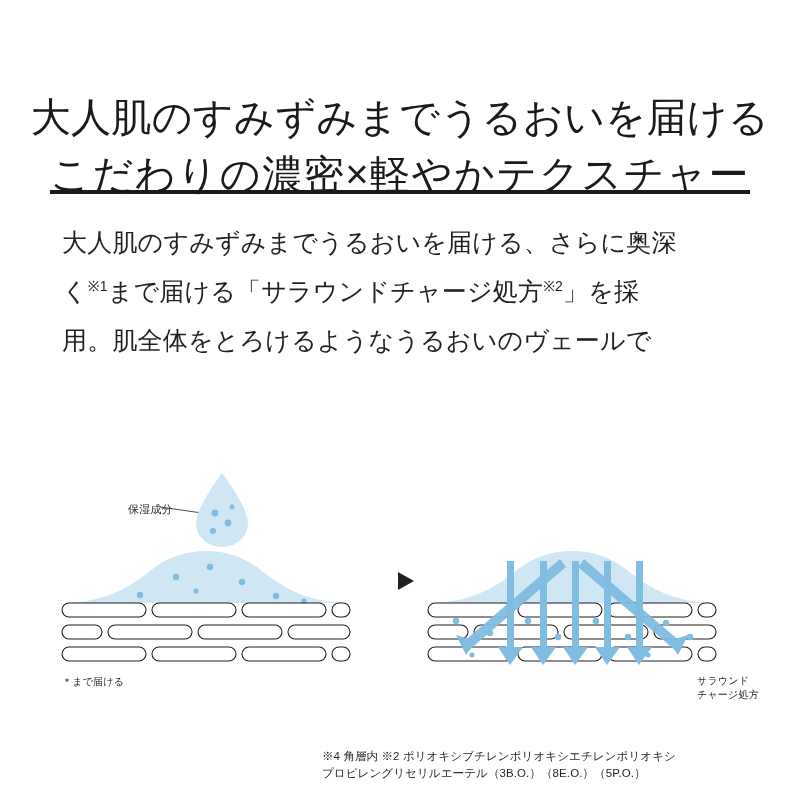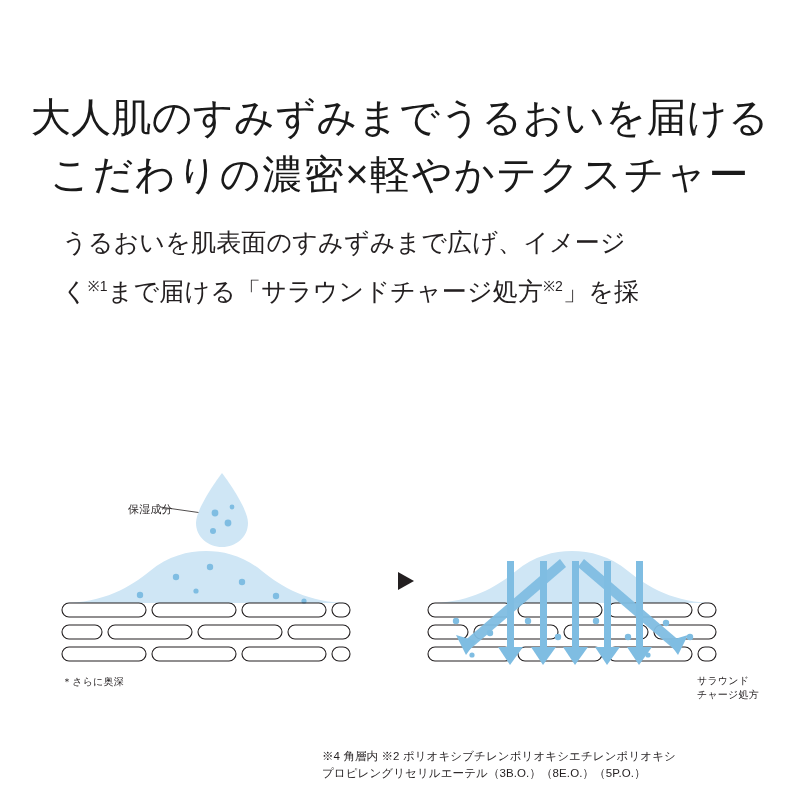--- a/index.html
+++ b/index.html
@@ -34,20 +34,21 @@
     letter-spacing: 0.3px;
     font-weight: 400;
     color: #1a1a1a;
   }
   .headline .line {
     display: block;
     white-space: nowrap;
   }
   .headline .line2 {
     letter-spacing: 1.5px;
+    text-decoration: underline;
   }
 
   
   .body-copy {
     position: absolute;
     left: 62px;
     top: 218px;
     width: 690px;
     font-size: 25px;
     line-height: 1.96;
@@ -118,22 +119,23 @@
 <body>
 
 <div class="page">
 
   <h1 class="headline">
     <span class="line line1">大人肌のすみずみまでうるおいを届ける</span>
     <span class="line line2">こだわりの濃密×軽やかテクスチャー</span>
   </h1>
 
   <div class="body-copy">
-    <span class="bline">うるおいを肌表面のすみずみまで広げ、イメージ</span>
+    <span class="bline">大人肌のすみずみまでうるおいを届ける、さらに奥深</span>
     <span class="bline"><span>く</span><sup class="note">※1</sup><span>まで届ける「サラウンドチャージ処方</span><sup class="note">※2</sup><span>」を採</span></span>
+    <span class="bline">用。肌全体をとろけるようなうるおいのヴェールで</span>
   </div>
 
   <div class="diagram">
     <svg width="800" height="260" viewBox="0 0 800 260" xmlns="http://www.w3.org/2000/svg">
 
       <g stroke="#231f20" stroke-width="0.8" fill="none">
         <path d="M160,52 L202,58"></path>
       </g>
 
       <g>
@@ -232,21 +234,21 @@
           <circle cx="628" cy="182" r="3.2"></circle>
           <circle cx="666" cy="168" r="3.2"></circle>
           <circle cx="690" cy="182" r="3.2"></circle>
           <circle cx="472" cy="200" r="2.6"></circle>
           <circle cx="648" cy="200" r="2.6"></circle>
         </g>
       </g>
     </svg>
 
     <div class="diagram-label lbl-moist">保湿成分</div>
-    <div class="diagram-label lbl-image">＊さらに奥深</div>
+    <div class="diagram-label lbl-image">＊まで届ける</div>
     <div class="diagram-label lbl-surround">
       <span>サラウンド</span><br>
       <span>チャージ処方</span>
     </div>
   </div>
 
   <div class="footnotes">
     <span class="fline">※4 角層内 ※2 ポリオキシブチレンポリオキシエチレンポリオキシ</span>
     <span class="fline">プロピレングリセリルエーテル（3B.O.）（8E.O.）（5P.O.）</span>
   </div>

